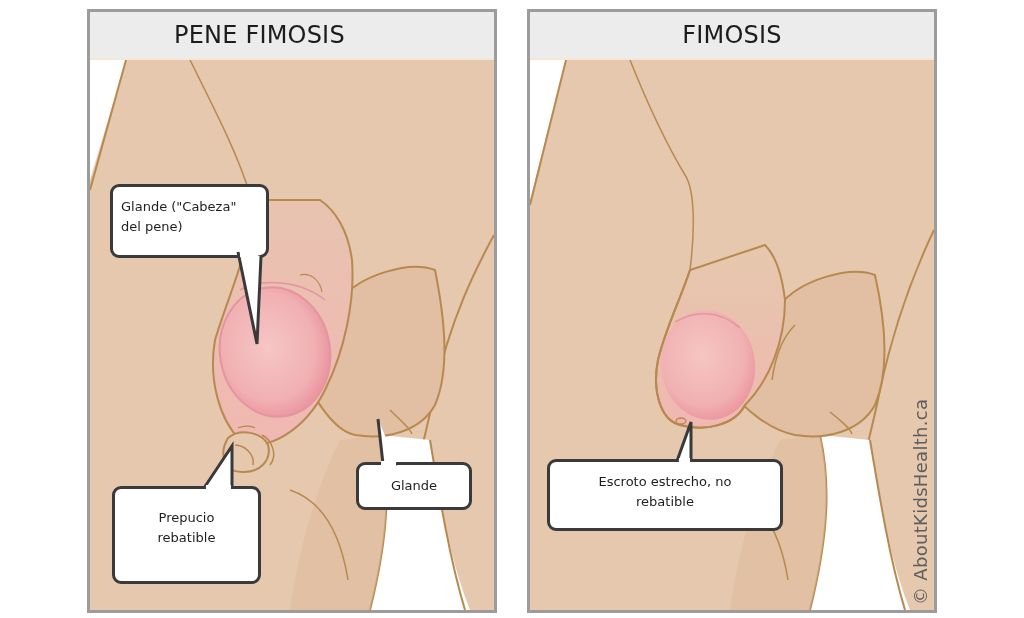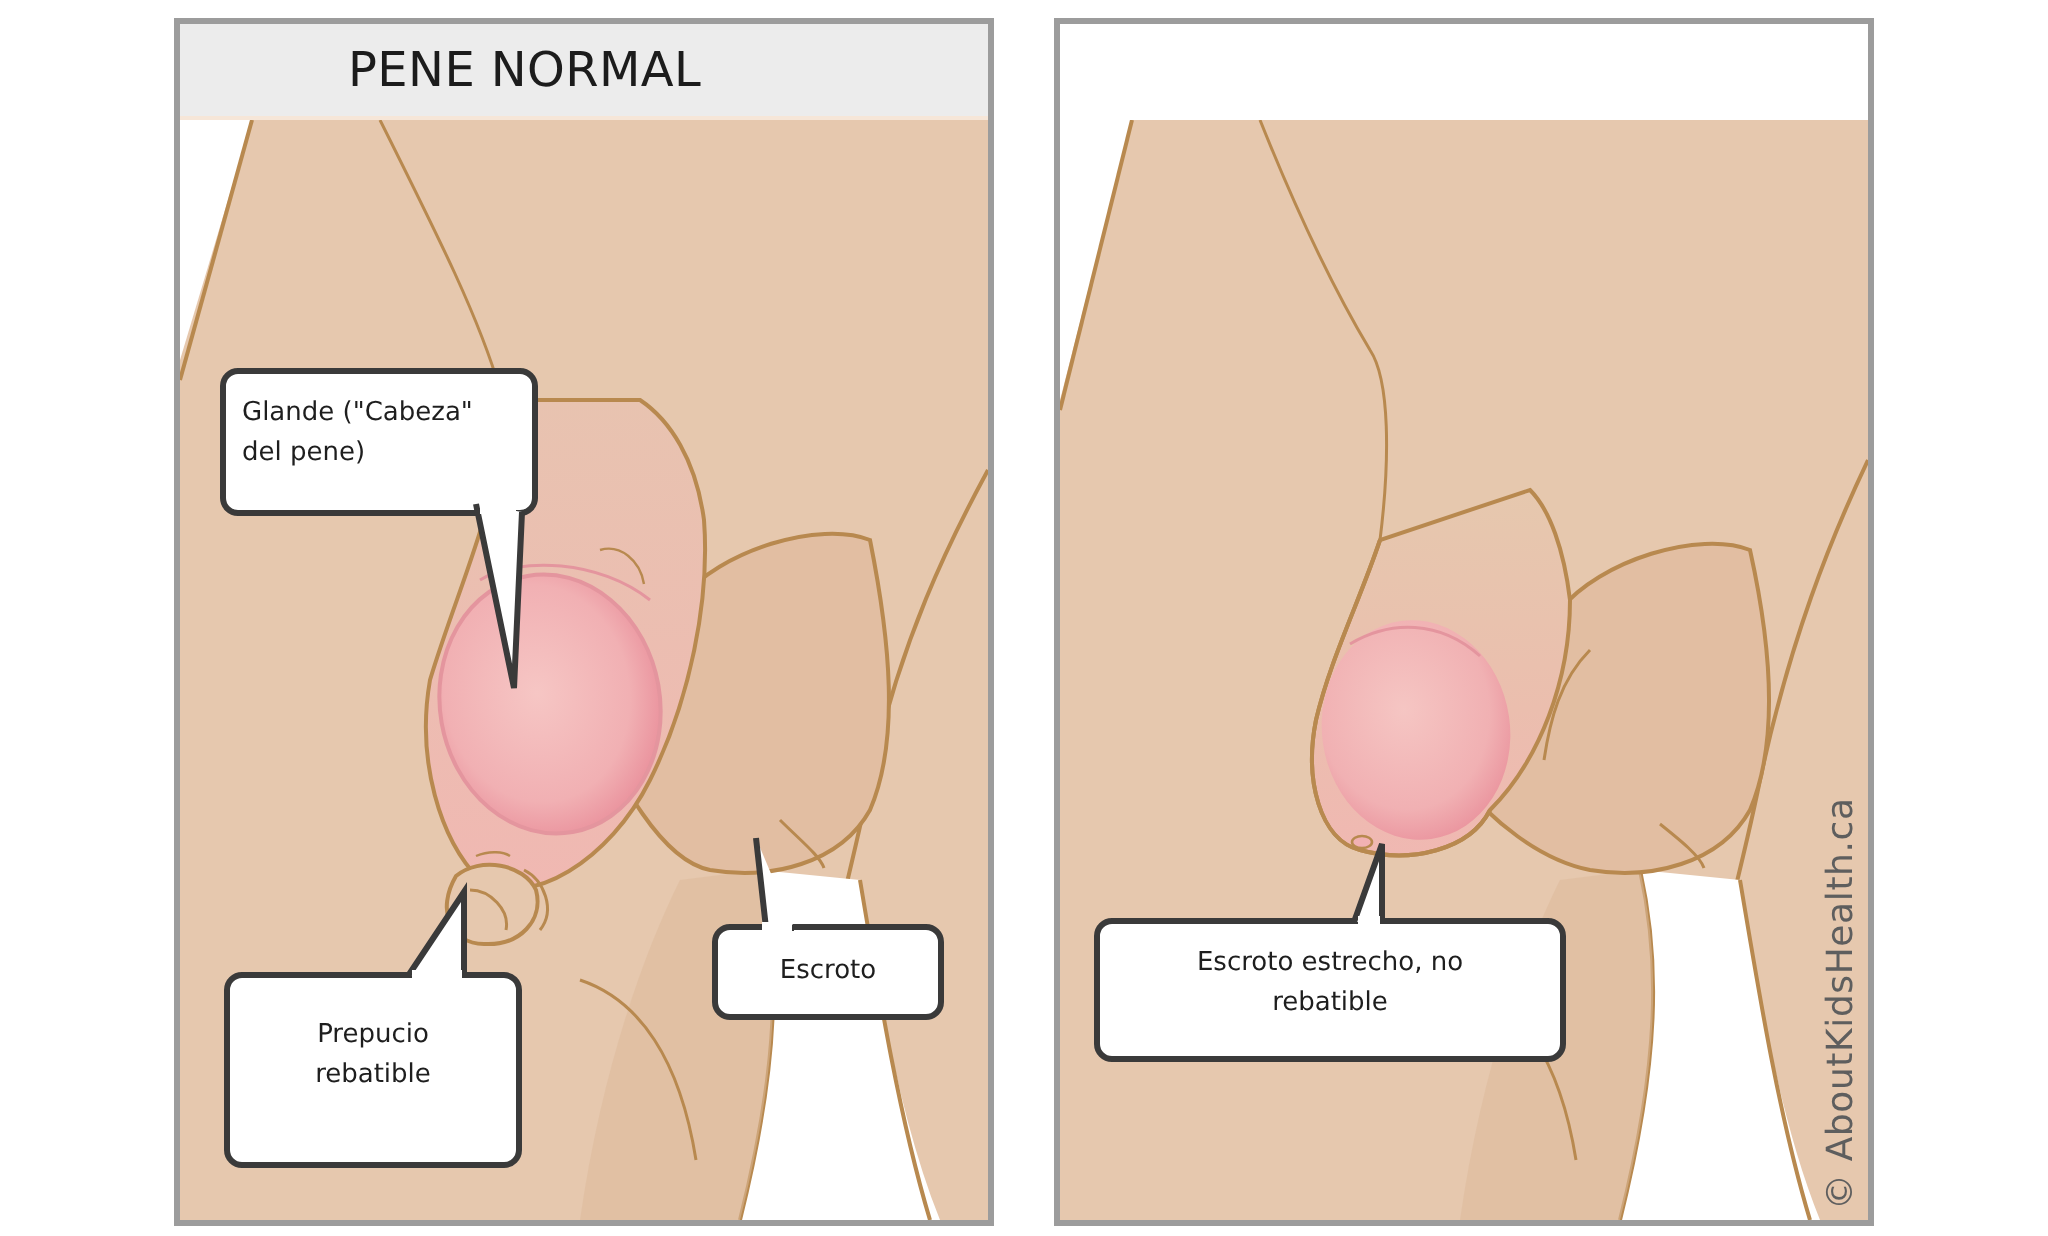--- a/index.html
+++ b/index.html
@@ -28,21 +28,21 @@
   .watermark {
     position: absolute; left: 910px; top: 605px; transform-origin: 0 0;
     transform: rotate(-90deg); font-size: 18px; color: #5e5e5e;
     white-space: nowrap; z-index: 6; letter-spacing: 0.3px;
   }
 </style>
 </head>
 <body>
 
 <div class="panel" id="panel-left">
-  <div class="panel-header">PENE NORMAL</div>
+  <div class="panel-header">PENE FIMOSIS</div>
   <svg class="art" viewBox="0 0 404 550">
     <defs>
       <radialGradient id="glansL" cx="0.45" cy="0.45" r="0.6">
         <stop offset="0" stop-color="#f6c6c4"></stop>
         <stop offset="0.7" stop-color="#f1b0b3"></stop>
         <stop offset="1" stop-color="#e98e9a"></stop>
       </radialGradient>
       <linearGradient id="shaftL" x1="0" y1="0" x2="0" y2="1">
         <stop offset="0" stop-color="#e8c3b0"></stop>
         <stop offset="1" stop-color="#f0b8b2"></stop>
@@ -92,29 +92,30 @@
 
   <div class="callout" style="left:22px; top:474px; width:149px; height:98px; display:flex; align-items:center; justify-content:center; text-align:center; padding-bottom:14px;">
     <span class="txt" style="width:80px;">Prepucio rebatible</span>
   </div>
   <svg class="tail" width="40" height="45" style="left:111px; top:432px;">
     <path d="M3 44 L31 2 L31 44" fill="#ffffff" stroke="#3a3a3a" stroke-width="3" stroke-linejoin="miter"></path>
     <rect x="5" y="41" width="25" height="6" fill="#ffffff"></rect>
   </svg>
 
   <div class="callout" style="left:266px; top:450px; width:116px; height:48px; display:flex; align-items:center; justify-content:center;">
-    <span class="txt">Escroto</span>
+    <span class="txt">Glande</span>
   </div>
   <svg class="tail" width="30" height="48" style="left:285px; top:405px;">
     <path d="M3 2 L8 47 L22 47" fill="#ffffff" stroke="#3a3a3a" stroke-width="3" stroke-linejoin="miter"></path>
     <rect x="6" y="44" width="15" height="6" fill="#ffffff"></rect>
   </svg>
 </div>
 
 <div class="panel" id="panel-right">
+  <div class="panel-header">FIMOSIS</div>
   <svg class="art" viewBox="0 0 404 550">
     <defs>
       <radialGradient id="glansR" cx="0.45" cy="0.4" r="0.65">
         <stop offset="0" stop-color="#f6c6c4"></stop>
         <stop offset="0.7" stop-color="#f1b0b3"></stop>
         <stop offset="1" stop-color="#e98e9a"></stop>
       </radialGradient>
       <linearGradient id="shaftR" x1="0" y1="0" x2="0" y2="1">
         <stop offset="0" stop-color="#e6c8ae"></stop>
         <stop offset="0.6" stop-color="#ebbeae"></stop>

